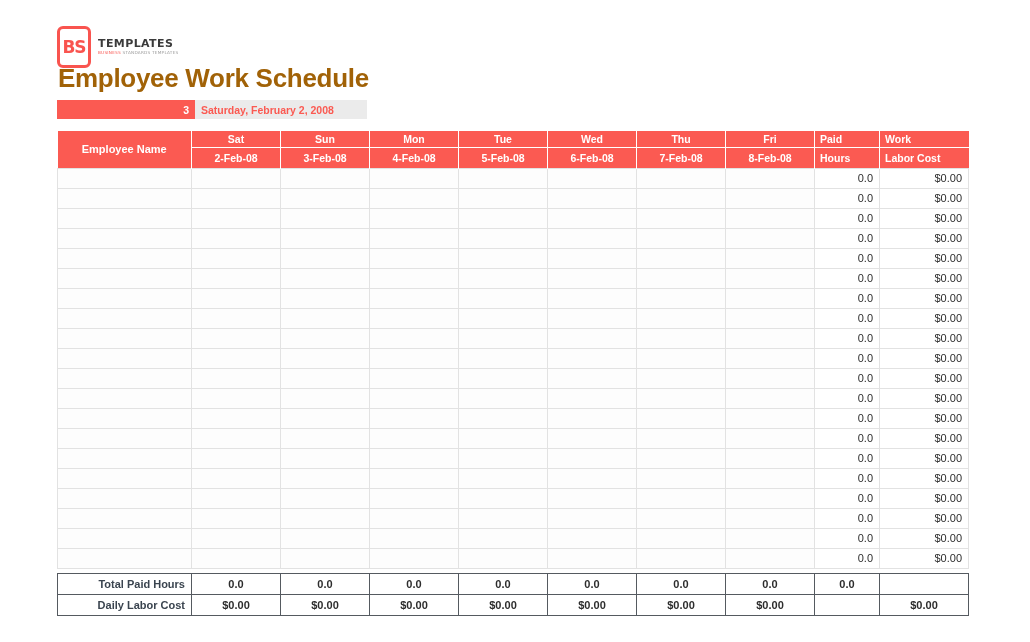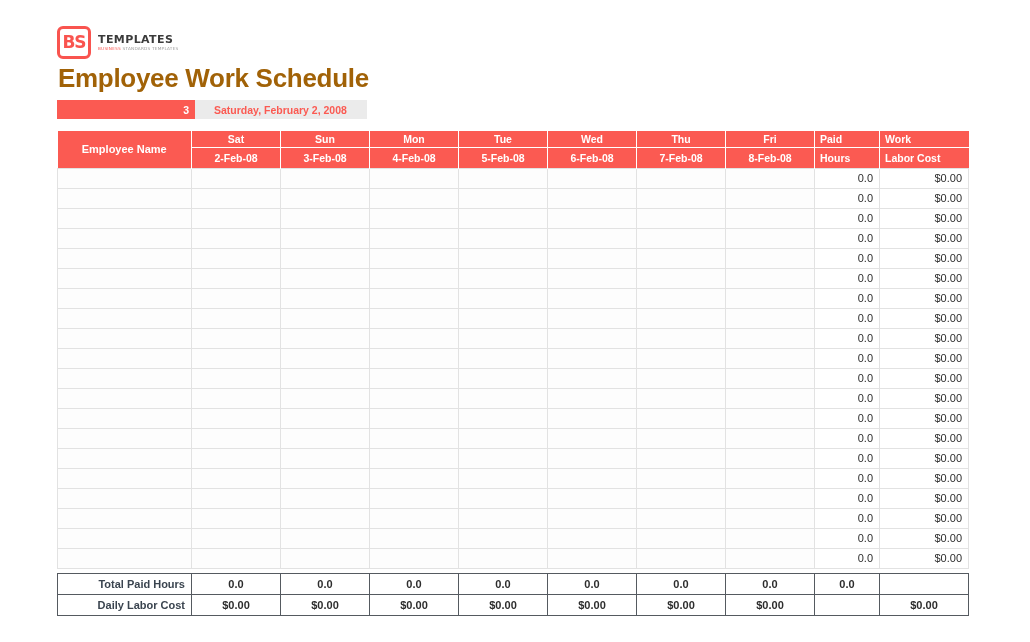--- a/index.html
+++ b/index.html
@@ -26,21 +26,21 @@
   .logo-row {
     position: absolute;
     left: 57px;
     top: 26px;
     display: flex;
     align-items: center;
     gap: 7px;
   }
   .logo-mark {
     width: 34px;
-    height: 33px;
+    height: 42px;
     border: 3px solid #f9544f;
     border-radius: 6px;
     background: #ffffff;
     display: flex;
     align-items: center;
     justify-content: center;
     box-sizing: border-box;
   }
   .logo-mark span {
     font-family: "DejaVu Sans", sans-serif;
@@ -108,21 +108,21 @@
     box-sizing: border-box;
   }
   .date-label {
     flex: 1;
     background: #ebebeb;
     color: #fb5a52;
     font-size: 10.5px;
     font-weight: bold;
     display: flex;
     align-items: center;
-    padding-left: 19px;
+    padding-left: 6px;
     box-sizing: border-box;
     white-space: nowrap;
   }
 
   
   .sheet {
     position: absolute;
     left: 57px;
     top: 131px;
     width: 911px;

